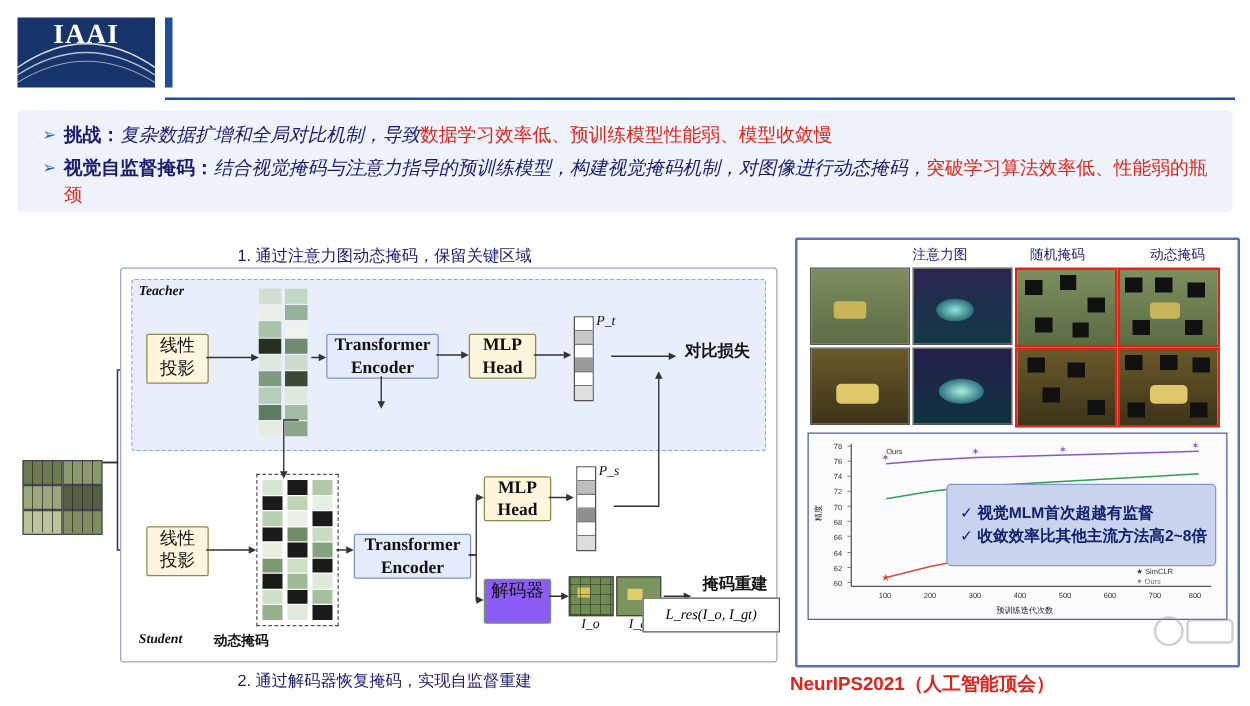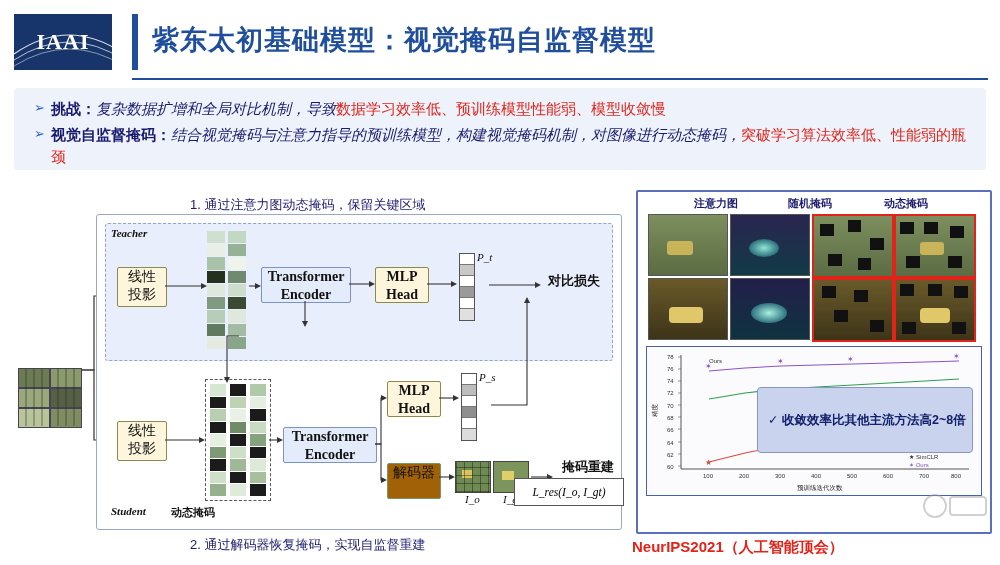--- a/index.html
+++ b/index.html
@@ -6,22 +6,22 @@
   body{
     width:1000px;height:565px;overflow:hidden;
     background:#ffffff;
     font-family:"Liberation Sans","DejaVu Sans",sans-serif;
     position:relative;
   }
   .slide{position:absolute;inset:0;}
 
   
   .logo-box{
-    position:absolute;left:14px;top:14px;width:98px;height:56px;
-    background:#17356b;display:flex;align-items:center;justify-content:center;
+    position:absolute;left:14px;top:14px;width:110px;height:56px;
+    background:#17356b;display:flex;align-items:flex-start;justify-content:center;
   }
   .logo-text{
     color:#ffffff;font-family:"Liberation Serif","DejaVu Serif",serif;
     font-size:22px;letter-spacing:1px;font-weight:bold;
   }
   .logo-swoosh{
     position:absolute;left:0;top:0;width:110px;height:56px;overflow:hidden;pointer-events:none;
   }
   .title-bar{
     position:absolute;left:132px;top:14px;width:6px;height:56px;background:#1f4e9c;
@@ -81,21 +81,21 @@
   .box.blue{background:#e4ecfb;border-color:#7d93c4;}
   .lbl{position:absolute;font-size:11px;color:#111;}
   .lbl-it{font-family:"Liberation Serif","DejaVu Serif",serif;font-style:italic;}
 
   
   .right-panel{
     position:absolute;left:636px;top:190px;width:352px;height:340px;
     border:2px solid #5b6fc0;background:#ffffff;border-radius:2px;
   }
   .rp-head{
-    position:absolute;top:4px;font-size:11px;color:#1a1a6e;font-weight:bold;text-align:left;
+    position:absolute;top:4px;font-size:11px;color:#1a1a6e;font-weight:normal;text-align:right;
   }
   .img-cell{position:absolute;border:1px solid #555;overflow:hidden;}
   .img-cell.redb{border:2px solid #e2231a;}
   .occl{position:absolute;background:#111;}
   .chart-box{
     position:absolute;left:8px;top:154px;width:334px;height:148px;
     border:1px solid #4a5fae;background:#fbfbfd;
   }
   .callout{
     position:absolute;left:110px;top:40px;width:216px;height:66px;
@@ -118,21 +118,20 @@
 
   <div class="logo-box">
     <svg class="logo-swoosh" viewBox="0 0 110 56">
       <path d="M0 40 Q55 2 110 40" stroke="#ffffff" stroke-width="1.2" fill="none" opacity=".85"></path>
       <path d="M0 46 Q55 10 110 46" stroke="#ffffff" stroke-width="1" fill="none" opacity=".7"></path>
       <path d="M0 52 Q55 18 110 52" stroke="#ffffff" stroke-width=".9" fill="none" opacity=".55"></path>
     </svg>
     <span class="logo-text">IAAI</span>
   </div>
   <div class="title-bar"></div>
-  <div class="slide-title">紫东太初基础模型：视觉掩码自监督模型</div>
   <div class="title-rule"></div>
 
   <div class="bullets">
     <div class="bullet b1">
       <span class="arrow">➢</span>
       <span>
         <span class="bt">挑战：</span><span class="blk">复杂数据扩增和全局对比机制，导致</span><span class="red">数据学习效率低、预训练模型性能弱、模型收敛慢</span>
       </span>
     </div>
     <div class="bullet b2">
@@ -269,21 +268,21 @@
 投影</span>
     </div>
     <div class="box blue" style="left:186px;top:212px;width:92px;height:34px;font-family:'Liberation Serif',serif;font-weight:bold;">
       <span style="white-space:pre-line;">Transformer
 Encoder</span>
     </div>
     <div class="box" style="left:290px;top:166px;width:52px;height:34px;font-family:'Liberation Serif',serif;font-weight:bold;">
       <span style="white-space:pre-line;">MLP
 Head</span>
     </div>
-    <div class="box" style="left:290px;top:248px;width:52px;height:34px;background:#a16207;border-color:#6f9a67;">
+    <div class="box" style="left:290px;top:248px;width:52px;height:34px;background:#8b5cf6;border-color:#6f9a67;">
       <span>解码器</span>
     </div>
 
     <div style="position:absolute;left:364px;top:158px;width:14px;height:66px;border:1px solid #555;display:grid;grid-template-rows:repeat(6,1fr);">
       <div style="background:#fff;border-bottom:1px solid #777"></div>
       <div style="background:#bdbdbd;border-bottom:1px solid #777"></div>
       <div style="background:#fff;border-bottom:1px solid #777"></div>
       <div style="background:#8f8f8f;border-bottom:1px solid #777"></div>
       <div style="background:#fff;border-bottom:1px solid #777"></div>
       <div style="background:#dcdcdc;"></div>
@@ -463,20 +462,21 @@
 
         <text x="262" y="112" font-size="6" fill="#333" font-family="Liberation Sans, sans-serif">★ SimCLR</text>
         <text x="262" y="120" font-size="6" fill="#8a55c8" font-family="Liberation Sans, sans-serif">✶ Ours</text>
 
         <text x="150" y="143" font-size="6.5" fill="#222" font-family="Liberation Sans, sans-serif">预训练迭代次数</text>
         <text x="10" y="70" font-size="6.5" fill="#222" font-family="Liberation Sans, sans-serif" transform="rotate(-90 10 70)">精度</text>
       </svg>
 
       
       <div class="callout">
+        <div>✓ 视觉MLM首次超越有监督</div>
         <div>✓ 收敛效率比其他主流方法高2~8倍</div>
       </div>
     </div>
   </div>
 
   <div class="neurips">NeurIPS2021（人工智能顶会）</div>
 
   <div class="wm">
     <svg width="68" height="26" viewBox="0 0 68 26">
       <circle cx="13" cy="13" r="11" fill="none" stroke="#999" stroke-width="2"></circle>

